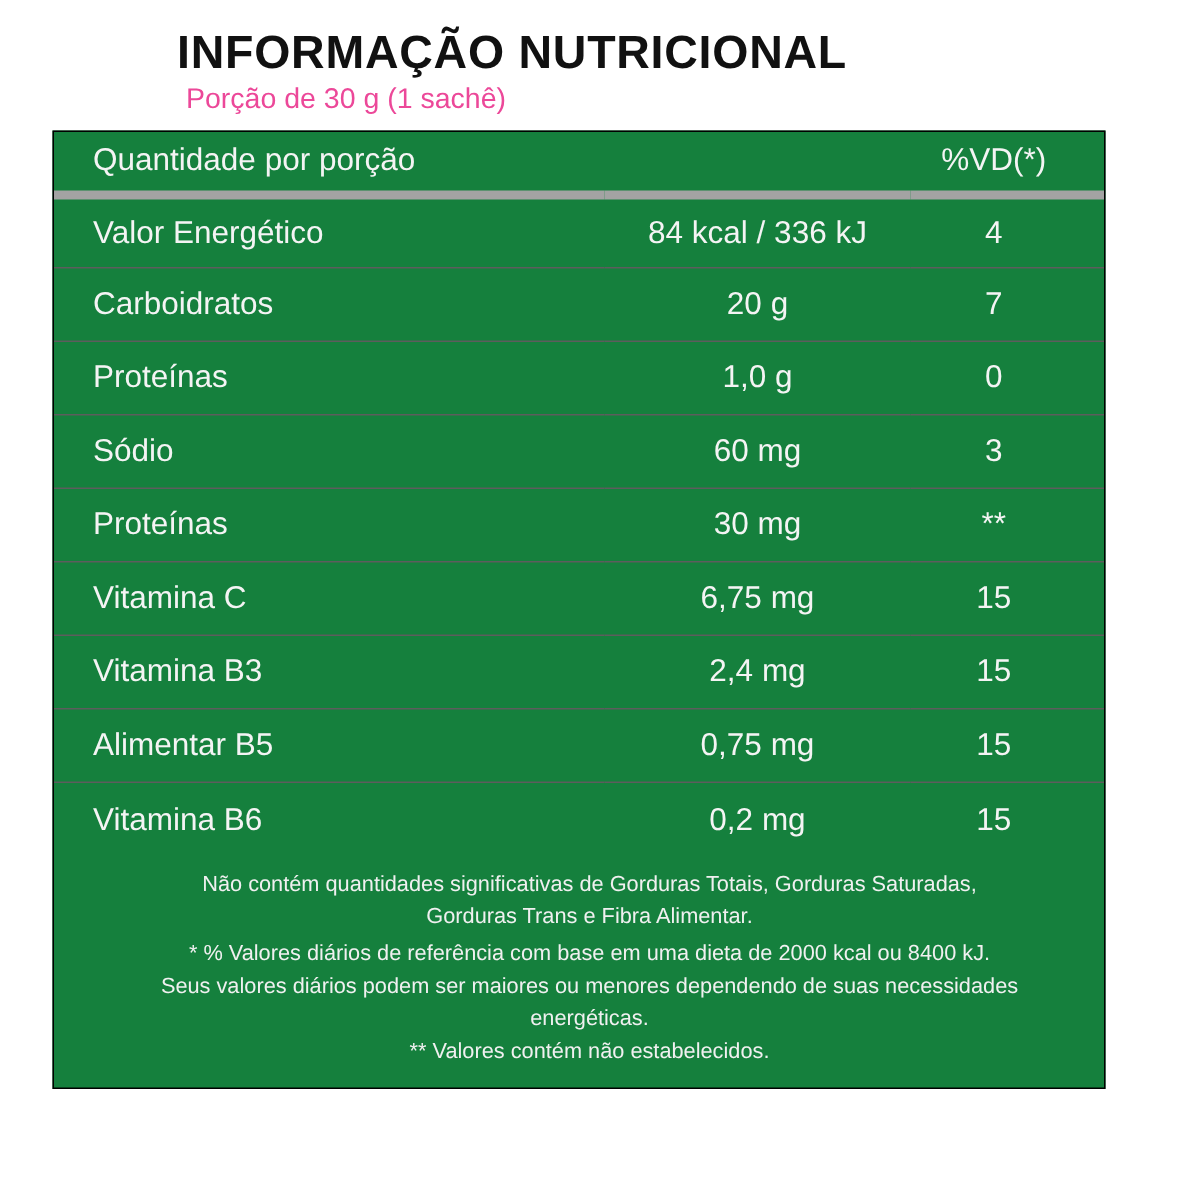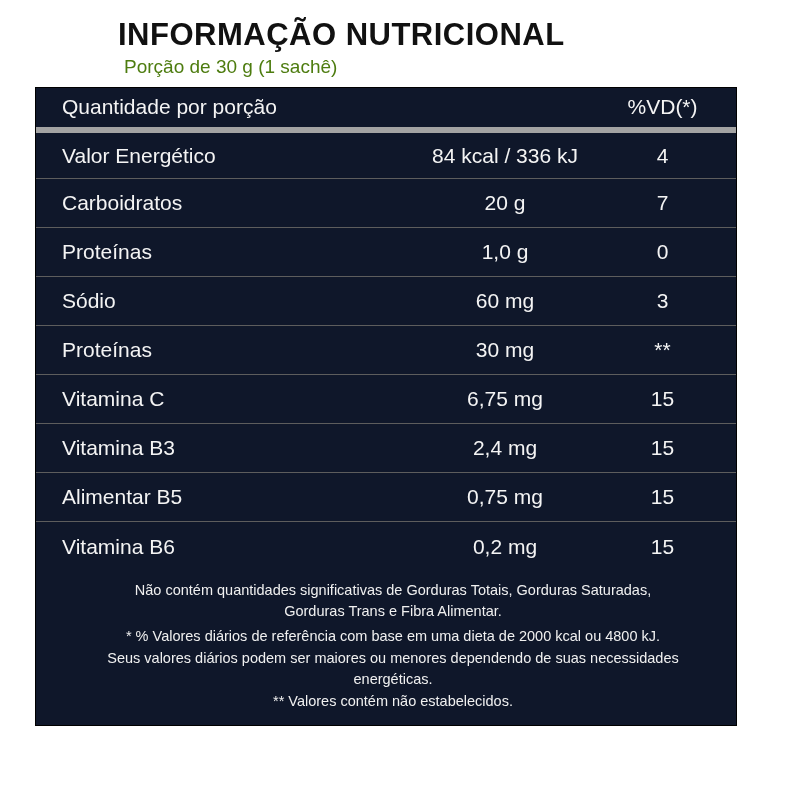--- a/index.html
+++ b/index.html
@@ -24,28 +24,28 @@
   .title {
     font-size: 31px;
     font-weight: bold;
     letter-spacing: 0.5px;
     color: #111;
     margin: 8px 0 2px 118px;
     line-height: 1.1;
   }
   .portion {
     font-size: 19px;
-    color: #4d7c0f;
+    color: #ec4899;
     margin: 4px 0 8px 124px;
     line-height: 1.2;
   }
   .table-wrap {
     margin: 0 auto;
     width: 702px;
-    background: #0f172a;
+    background: #15803d;
     color: #f2f2f2;
     border: 1px solid #000;
     box-sizing: border-box;
   }
   table.nutri {
     width: 100%;
     border-collapse: collapse;
     table-layout: fixed;
   }
   table.nutri td, table.nutri th {
@@ -180,20 +180,20 @@
           <td class="c-vd">15</td>
         </tr>
 
 
       </tbody>
     </table>
 
     <div class="footnotes">
       <p>Não contém quantidades significativas de Gorduras Totais, Gorduras Saturadas,</p>
       <p>Gorduras Trans e Fibra Alimentar.</p>
-      <p class="fn-gap">* % Valores diários de referência com base em uma dieta de 2000 kcal ou 4800 kJ.</p>
+      <p class="fn-gap">* % Valores diários de referência com base em uma dieta de 2000 kcal ou 8400 kJ.</p>
       <p>Seus valores diários podem ser maiores ou menores dependendo de suas necessidades</p>
       <p>energéticas.</p>
       <p>** Valores contém não estabelecidos.</p>
     </div>
   </div>
 
 </div>
 
 </body></html>

